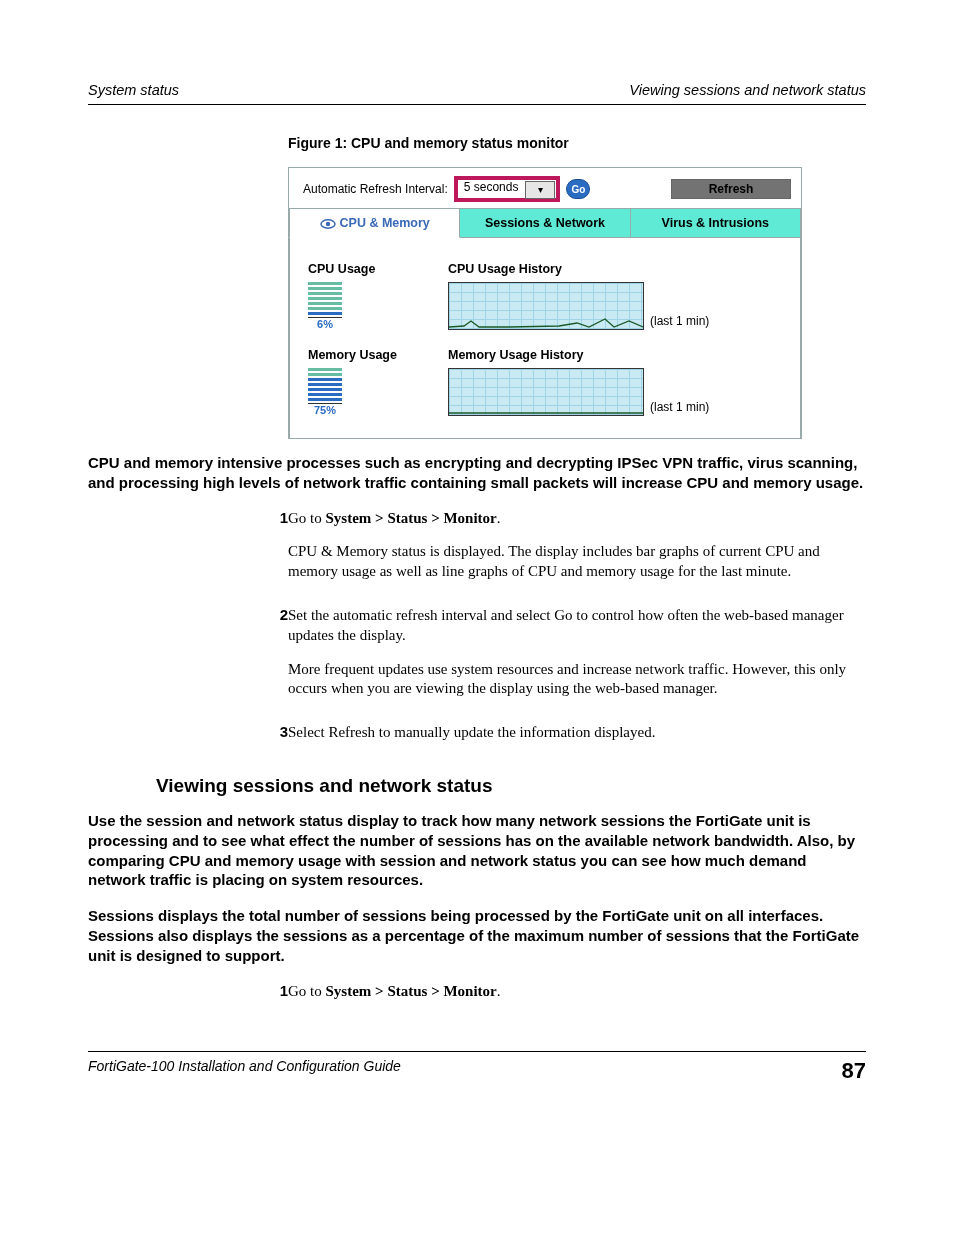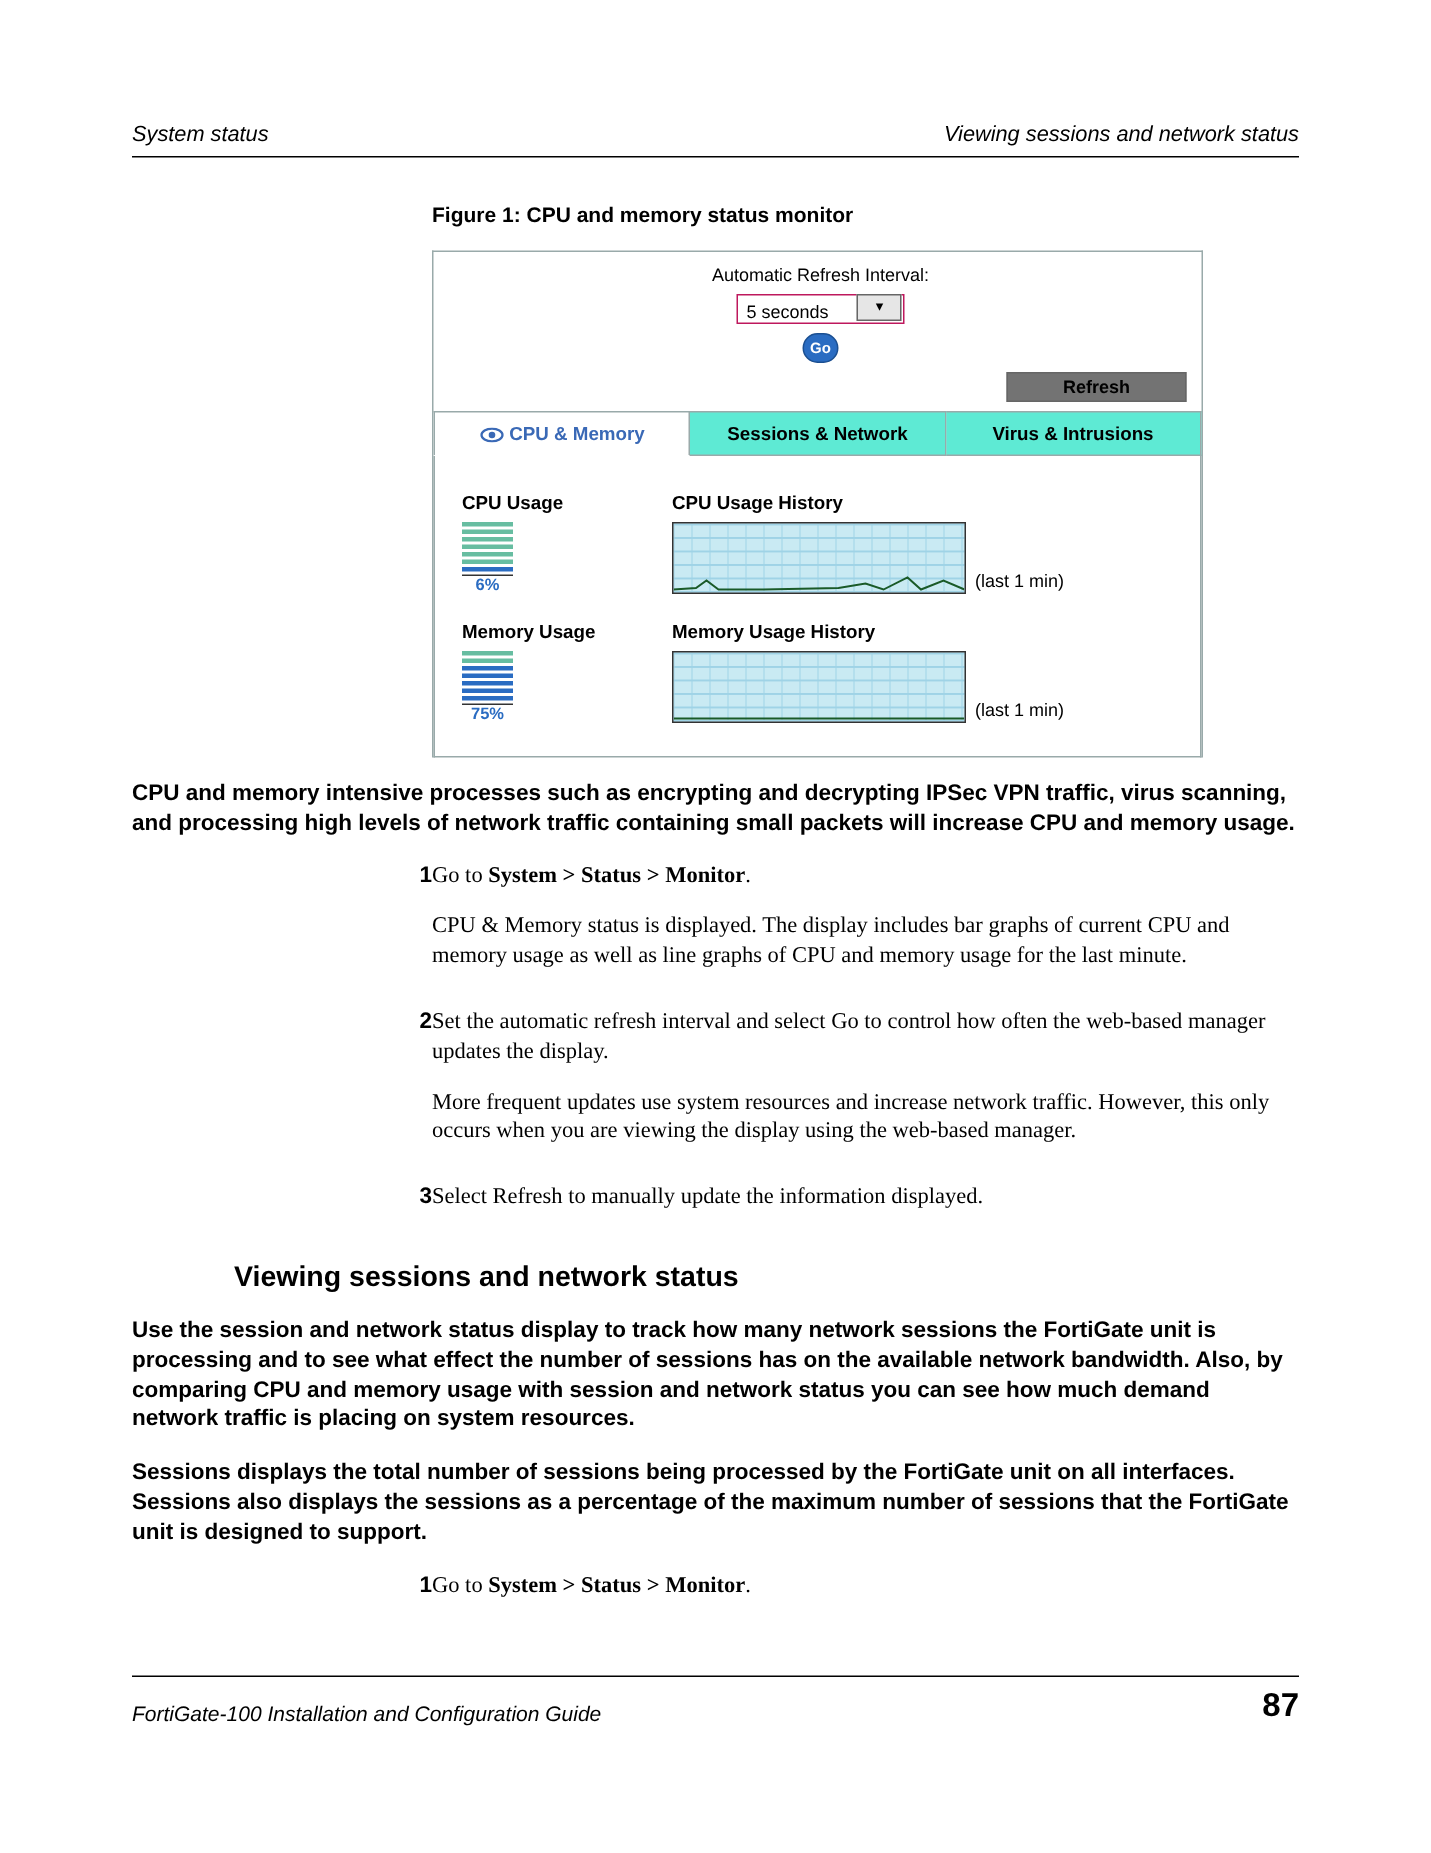--- a/index.html
+++ b/index.html
@@ -3,22 +3,22 @@
 <meta charset="utf-8">
 <style>
   html,body{margin:0;padding:0;background:#fff;color:#000;font-family:Arial,Helvetica,sans-serif;}
   .page{box-sizing:border-box;width:954px;margin:0 auto;padding:82px 88px 50px 88px;position:relative;}
   .runhead{display:flex;justify-content:space-between;font-style:italic;font-size:14.5px;margin-bottom:6px;}
   hr.rule{border:none;border-top:1px solid #000;margin:0 0 30px 0;}
   hr.foot{border:none;border-top:1px solid #000;margin:36px 0 6px 0;}
   .figcap{font-weight:bold;font-size:14px;margin:0 0 16px 200px;}
   
   .shot{margin:0 0 14px 200px;width:512px;border:1px solid #9aa;border-bottom:none;background:#fff;font-family:Verdana,Tahoma,Arial,sans-serif;font-size:12px;}
-  .topbar{display:flex;align-items:center;gap:6px;padding:8px 10px 6px 14px;flex-direction:column;}
-  .selbox{display:inline-flex;align-items:flex-end;border:1px solid #be185d;height:18px;gap:12px;}
+  .topbar{display:flex;align-items:center;gap:6px;padding:8px 10px 6px 14px;}
+  .selbox{display:inline-flex;align-items:flex-start;border:4px solid #be185d;height:18px;}
   .selbox span{padding:0 6px;font-size:12px;}
   .selbox .arrow{width:16px;height:16px;margin:1px;border:1px solid #666;background:#e6e6e6;display:flex;align-items:center;justify-content:center;font-size:10px;line-height:1;}
   .gobtn{width:22px;height:18px;border-radius:10px;background:#2a6cc2;color:#fff;font-size:10px;font-weight:bold;display:inline-flex;align-items:center;justify-content:center;border:1px solid #1b4f91;cursor:pointer;}
   .refreshbtn{margin-left:auto;width:120px;height:20px;border:1px solid #666;background:#737373;font-weight:bold;font-size:12px;cursor:pointer;text-align:center;}
   .tabs{display:flex;}
   .tab{flex:1;text-align:center;font-weight:bold;height:28px;line-height:28px;border:1px solid #9aa;background:#5eead4;font-size:12.5px;}
   .tab.active{background:#fff;border-bottom-color:#fff;color:#3a69b6;}
   .tab+.tab{border-left:none;}
   .tab.active .eye{display:inline-block;vertical-align:middle;margin-right:4px;}
   .panel{border:1px solid #9aa;border-top:none;padding:24px 18px 22px 18px;}
@@ -38,21 +38,21 @@
   .body{font-size:15px;line-height:1.32;font-weight:bold;}
   .body p{margin:0 0 16px 0;}
   .steps{margin-left:164px;}
   .step{display:flex;margin-bottom:10px;}
   .step .n{width:36px;font-weight:bold;text-align:right;padding-right:0;font-size:15px;}
   .step .txt{flex:1;padding-left:0;margin-left:0;}
   .step .txt p{margin:0 0 14px 0;font-size:15px;line-height:1.32;font-family:Liberation Serif, serif;}
   .step .txt p:first-child{margin-top:0;}
   .bold{font-weight:bold;}
   h2.sect{font-family:Arial,Helvetica,sans-serif;font-weight:bold;font-size:19px;margin:18px 0 14px 68px;}
-  .footer{display:flex;justify-content:space-between;align-items:flex-end;font-style:italic;font-size:14px;gap:48px;}
+  .footer{display:flex;justify-content:space-between;font-style:italic;font-size:14px;gap:48px;}
   .footer .pg{font-style:normal;font-weight:bold;font-size:22px;color:#000;}
 </style>
 </head>
 <body>
 
 <div class="page">
   <div class="runhead">
     <span>System status</span>
     <span>Viewing sessions and network status</span>
   </div>

